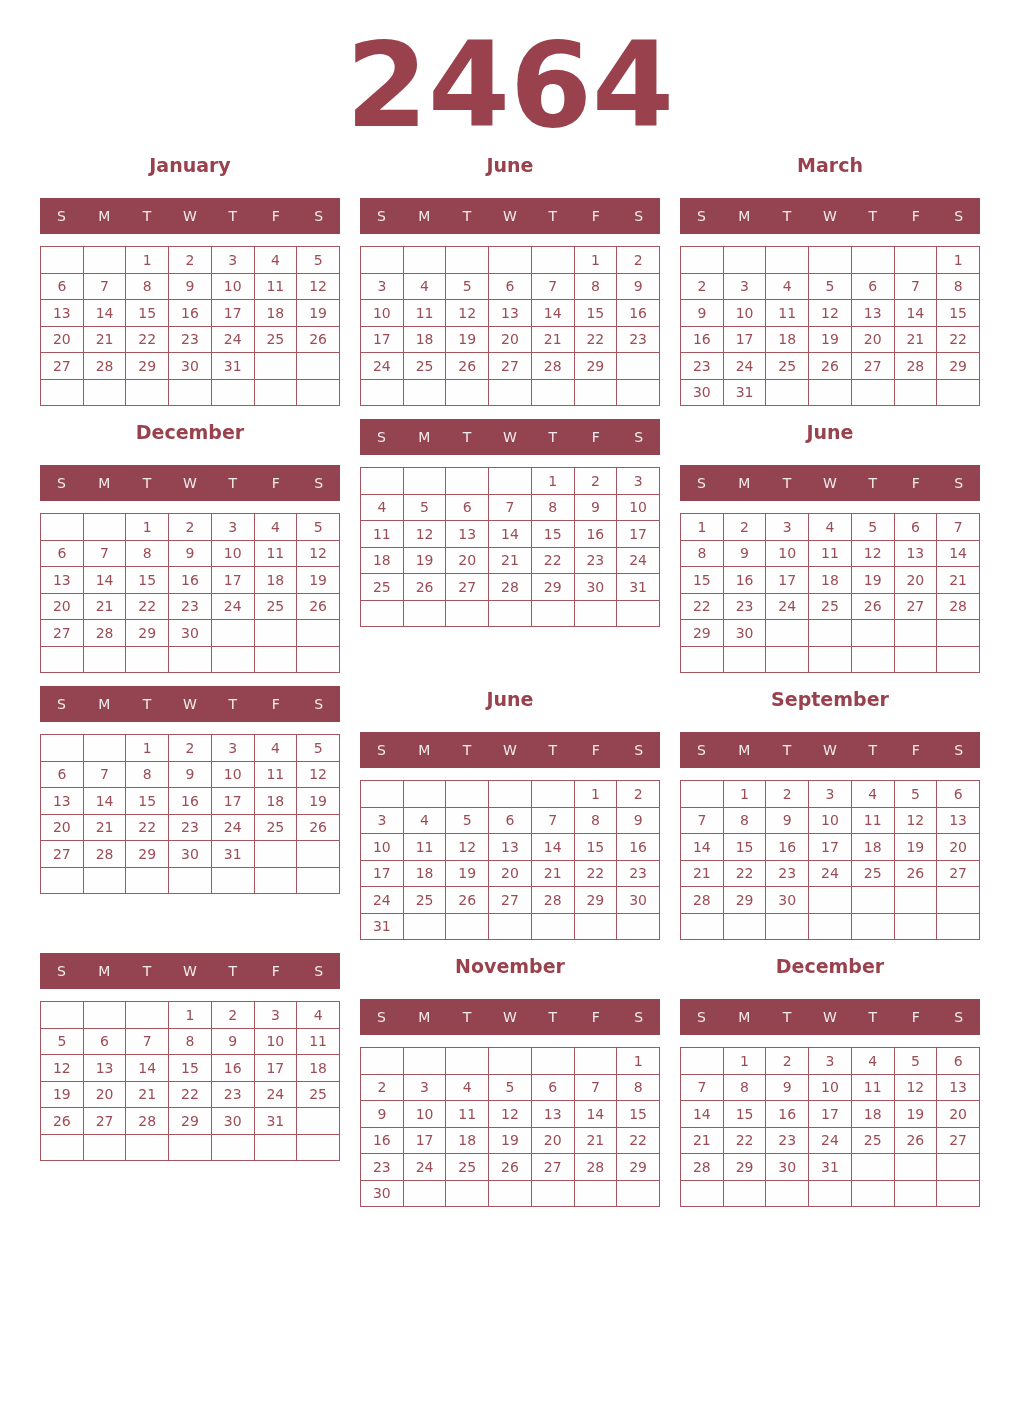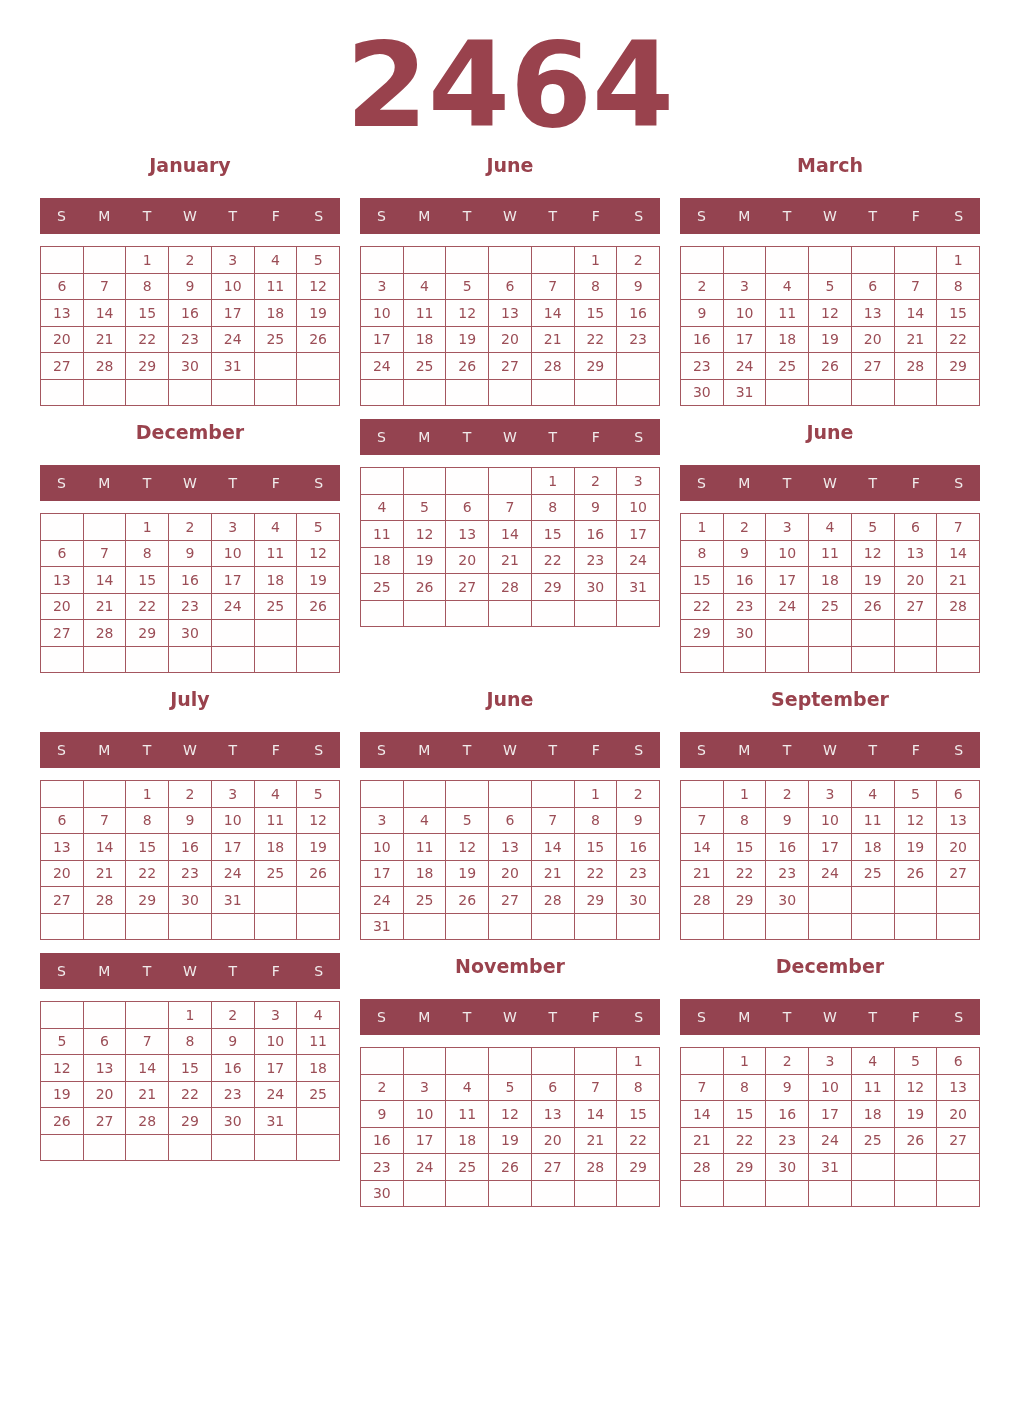--- a/index.html
+++ b/index.html
@@ -500,21 +500,20 @@
               <td></td>
               <td></td>
               <td></td>
               <td></td>
             </tr>
           </tbody>
         </table>
   </section>
 
   <section class="month">
-    <h2 class="month-title">July</h2>
     <div class="weekday-band">
           <span class="wd">S</span>
           <span class="wd">M</span>
           <span class="wd">T</span>
           <span class="wd">W</span>
           <span class="wd">T</span>
           <span class="wd">F</span>
           <span class="wd">S</span>
         </div>
     <table class="grid">

